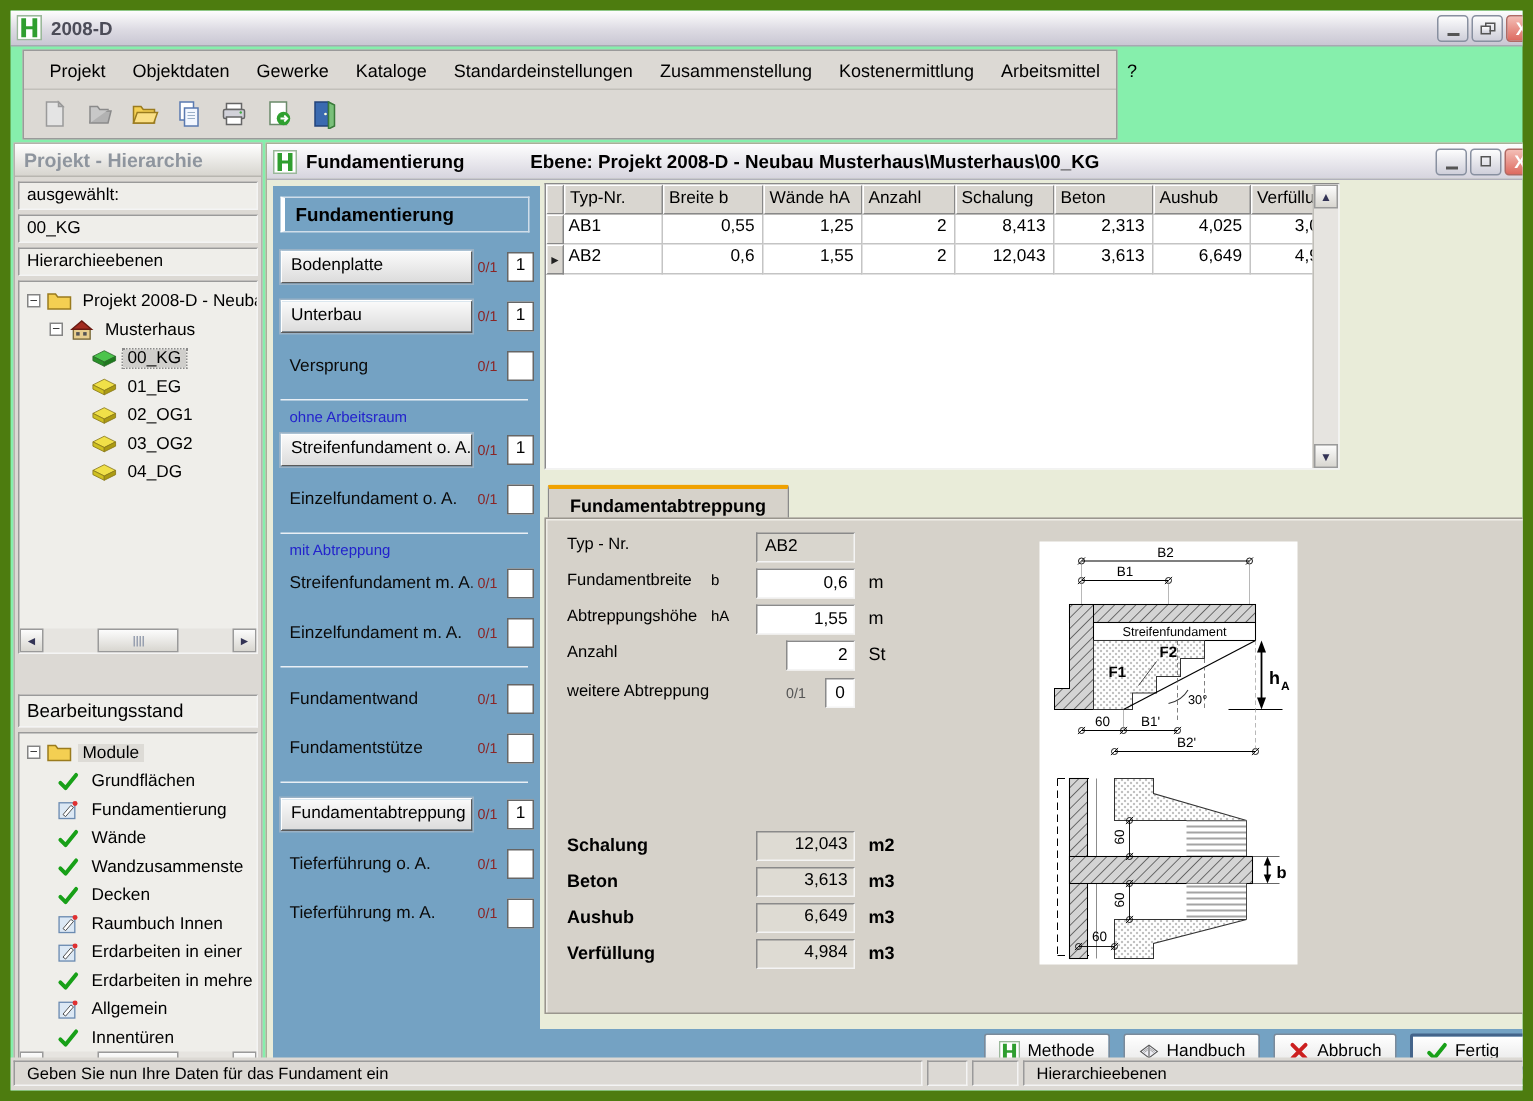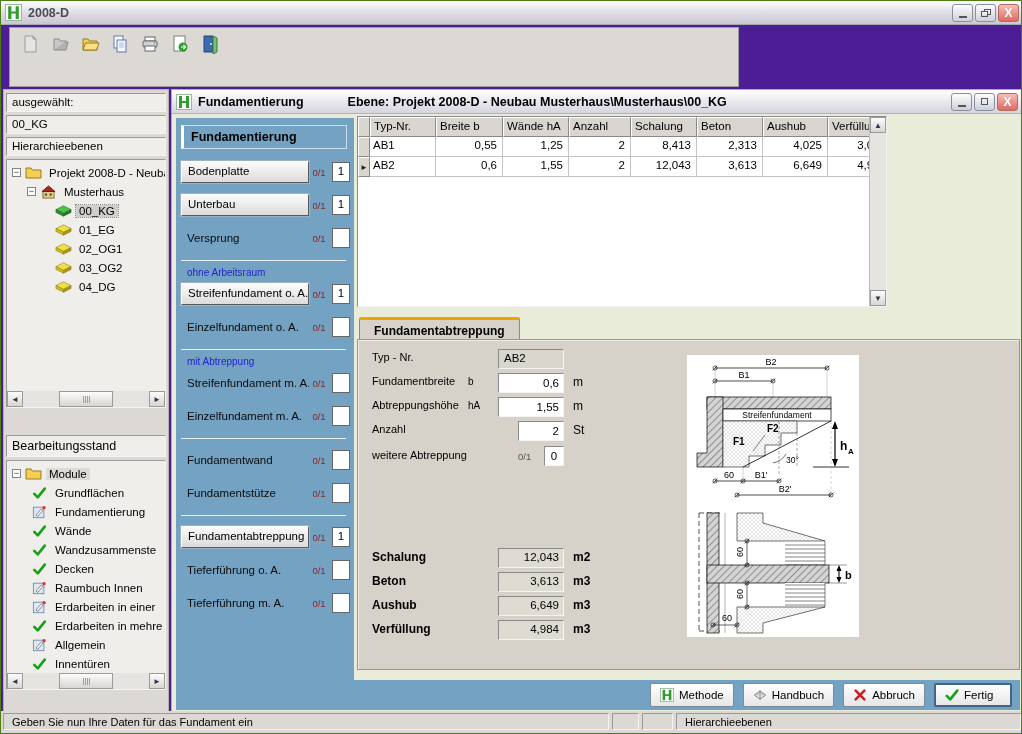--- a/index.html
+++ b/index.html
@@ -1,18 +1,18 @@
 <!DOCTYPE html>
 <html><head>
 <meta charset="utf-8">
 <style>
   *{margin:0;padding:0;box-sizing:border-box;}
   html,body{width:1022px;height:734px;}
   body{font-family:"Liberation Sans",sans-serif;font-size:12px;color:#000;background:#dcd9d4;}
-  #app{position:relative;width:1022px;height:734px;background:#4c1d95;overflow:hidden;border:1px solid #4d7c0f;}
+  #app{position:relative;width:1022px;height:734px;background:#86efac;overflow:hidden;border:7px solid #4d7c0f;}
 
   
   .titlebar{position:absolute;left:0;top:0;width:1022px;height:24px;
     background:linear-gradient(#fefefe,#dddbe3 55%,#c9c7d3);
     display:flex;align-items:center;padding:0 4px;border-bottom:1px solid #a8a8b2;}
   .applogo{width:17px;height:17px;margin-right:6px;flex:none;}
   .applogo svg{width:100%;height:100%;}
   .titlebar .title{font-weight:bold;color:#4c4c58;font-size:12.5px;flex:1;}
   .winbtns{display:flex;gap:2px;}
   .wbtn{width:21px;height:18px;border:1px solid #8890a0;border-radius:3px;
@@ -160,20 +160,31 @@
           <span class="sq2">
             <i></i>
             <i></i>
           </span>
         </span>
       <span class="wbtn close">X</span>
     </span>
   </div>
 
   <div class="menubox">
+    <div class="menurow" id="menu-row">
+        <span class="menu-item">Projekt</span>
+        <span class="menu-item">Objektdaten</span>
+        <span class="menu-item">Gewerke</span>
+        <span class="menu-item">Kataloge</span>
+        <span class="menu-item">Standardeinstellungen</span>
+        <span class="menu-item">Zusammenstellung</span>
+        <span class="menu-item">Kostenermittlung</span>
+        <span class="menu-item">Arbeitsmittel</span>
+        <span class="menu-item">?</span>
+      </div>
     <div class="toolrow" id="tool-row">
         <span class="tool-btn">
           <svg viewBox="0 0 20 20">
             <path d="M5 2h8l3 3v13H5z" fill="#e4e4e4" stroke="#9a9a9a"></path>
             <path d="M13 2l3 3h-3z" fill="#c4c4c4" stroke="#9a9a9a"></path>
           </svg>
         </span>
         <span class="tool-btn">
           <svg viewBox="0 0 20 20">
             <path d="M4 16 L6 8 h12 l-2 8z" fill="#b2b2b2" stroke="#8a8a8a"></path>
@@ -212,20 +223,21 @@
           <svg viewBox="0 0 20 20">
             <path d="M4 2h9v16H4z" fill="#3a6ab0" stroke="#23437a"></path>
             <path d="M13 2l4 2v14l-4 2z" fill="#7ac07a" stroke="#3a7a3a"></path>
             <circle cx="11" cy="10" r="0.9" fill="#ffd"></circle>
           </svg>
         </span>
       </div>
   </div>
 
   <div class="leftcol">
+    <div class="caption">Projekt - Hierarchie</div>
     <div class="fieldbox">ausgewählt:</div>
     <div class="fieldbox">00_KG</div>
     <div class="fieldbox">Hierarchieebenen</div>
     <div class="treebox h1">
       <div class="tree-rows" id="hier-tree-rows">
           <div class="tree-row" style="padding-left: 2px;">
             <span class="expander">−</span>
             <span class="ticon"><svg viewBox="0 0 17 14">
                 <path d="M1 12 V2 h5 l1.5 2 H16 v8z" fill="#f4cf52" stroke="#9a7b1e"></path>
               </svg></span>

